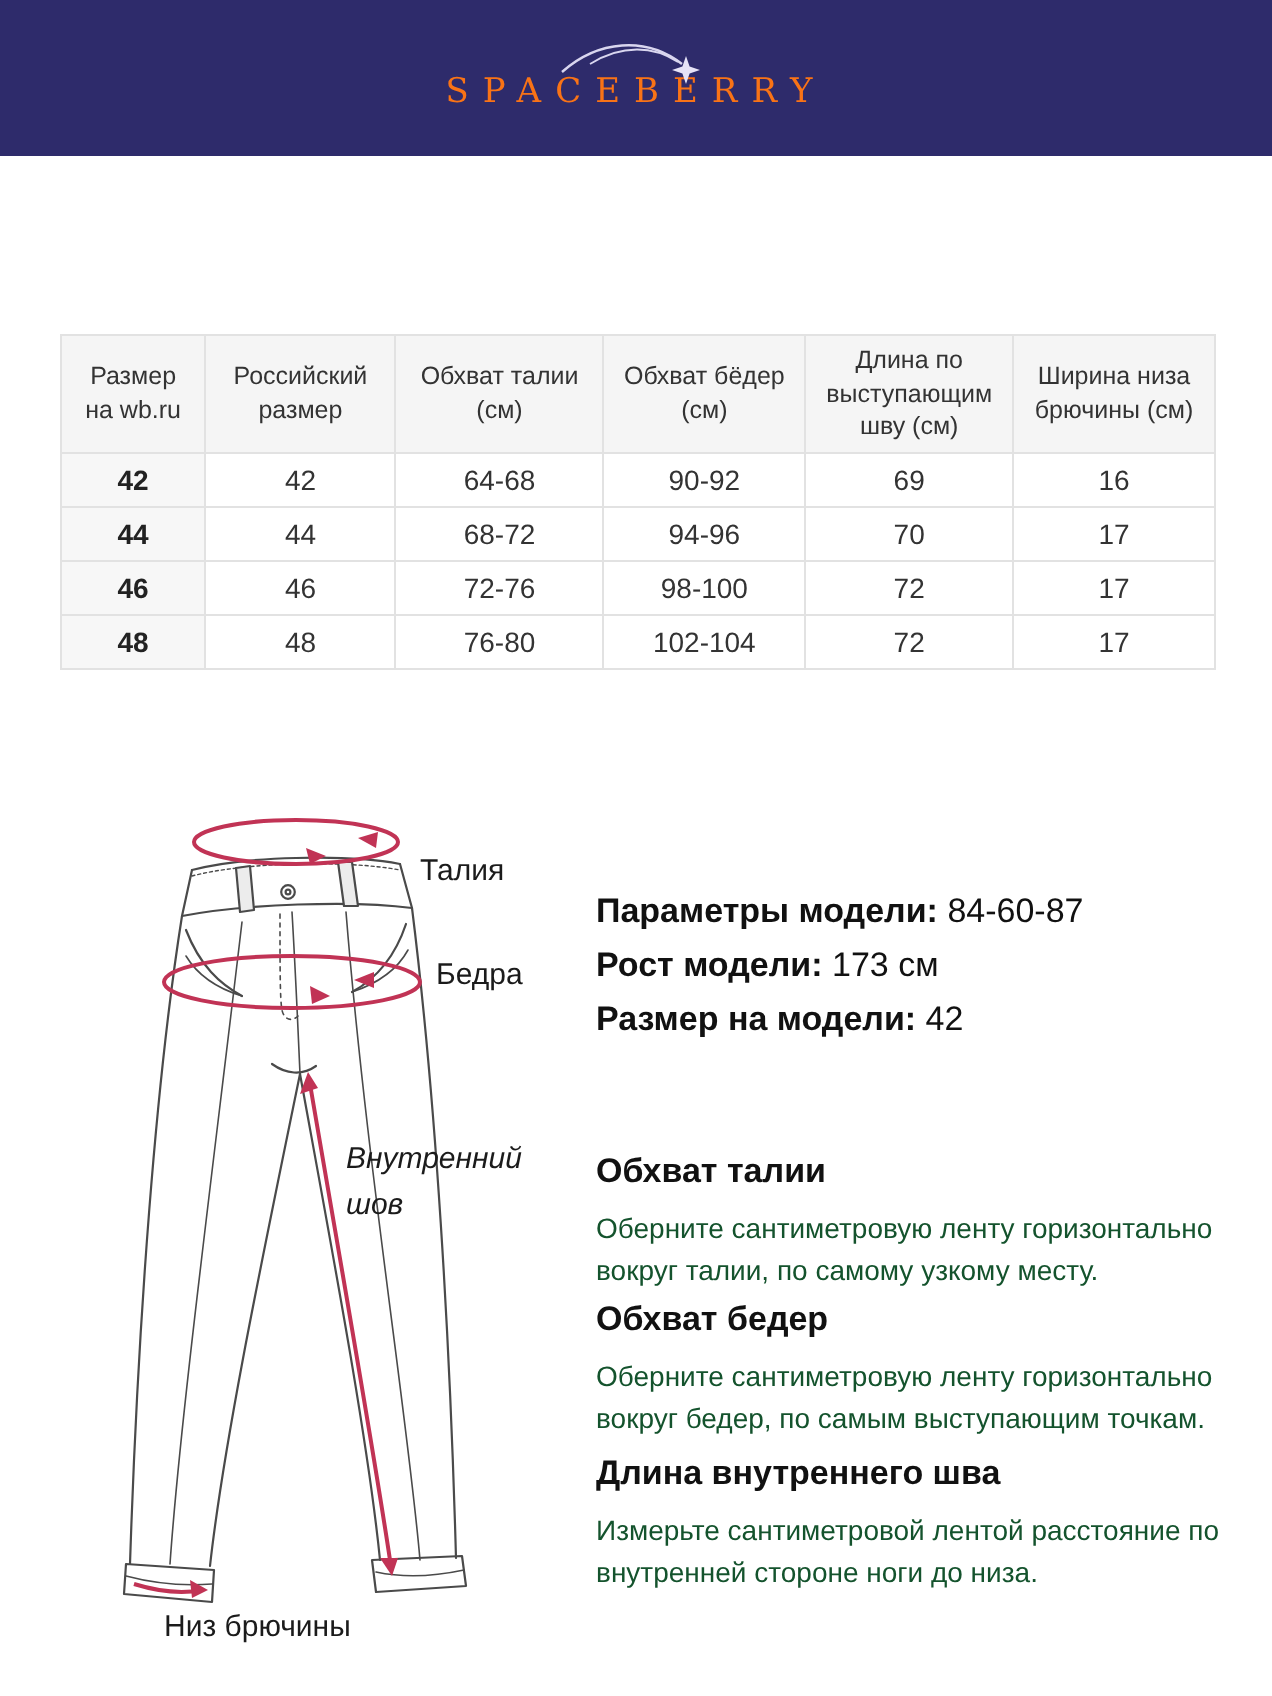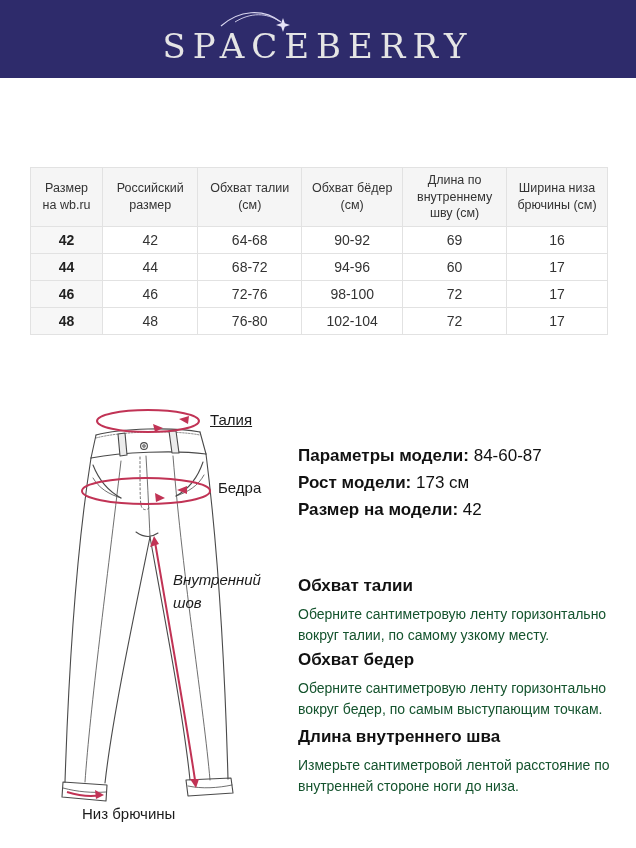--- a/index.html
+++ b/index.html
@@ -22,24 +22,24 @@
     left: 0; top: 0;
     width: 636px; height: 78px;
     background: var(--banner, #2e2b6b);
     display: flex;
     align-items: center;
     justify-content: center;
   }
   .logo-wrap { position: relative; }
   .logo-text {
     font-family: "DejaVu Serif", serif;
-    font-size: 34px;
+    font-size: 17px;
     font-weight: 400;
     letter-spacing: 7px;
-    color: #e5e5e5;
+    color: #f97316;
     padding-top: 14px;
     display: inline-block;
   }
   .comet {
     position: absolute;
     left: 52px;
     top: -8px;
     width: 90px;
     height: 34px;
   }
@@ -92,21 +92,21 @@
     width: 260px; height: 450px;
   }
   .drawing svg { position: absolute; left: 0; top: 0; }
   .diagram-label {
     position: absolute;
     font-size: 15px;
     font-weight: 500;
     color: #1b1b1b;
     white-space: nowrap;
   }
-  .lbl-waist  { left: 180px; top: 21px; text-decoration: underline; }
+  .lbl-waist  { left: 180px; top: 37px; }
   .lbl-hips   { left: 188px; top: 89px; }
   .lbl-seam   { left: 143px; top: 178px; white-space: normal; width: 110px; line-height: 1.55; font-style: italic; }
   .lbl-bottom { left: 52px;  top: 415px; }
 
   
   .model-info {
     position: absolute;
     left: 298px; top: 442px;
     width: 312px;
   }
@@ -165,39 +165,39 @@
         <col class="c4">
         <col class="c5">
         <col class="c6">
     </colgroup>
     <thead>
       <tr>
         <th>Размер на wb.ru</th>
         <th>Российский размер</th>
         <th>Обхват талии (см)</th>
         <th>Обхват бёдер (см)</th>
-        <th>Длина по внутреннему шву (см)</th>
+        <th>Длина по выступающим шву (см)</th>
         <th>Ширина низа брючины (см)</th>
       </tr>
     </thead>
     <tbody>
       <tr>
         <td class="first">42</td>
         <td>42</td>
         <td>64-68</td>
         <td>90-92</td>
         <td>69</td>
         <td>16</td>
       </tr>
       <tr>
         <td class="first">44</td>
         <td>44</td>
         <td>68-72</td>
         <td>94-96</td>
-        <td>60</td>
+        <td>70</td>
         <td>17</td>
       </tr>
       <tr>
         <td class="first">46</td>
         <td>46</td>
         <td>72-76</td>
         <td>98-100</td>
         <td>72</td>
         <td>17</td>
       </tr>

